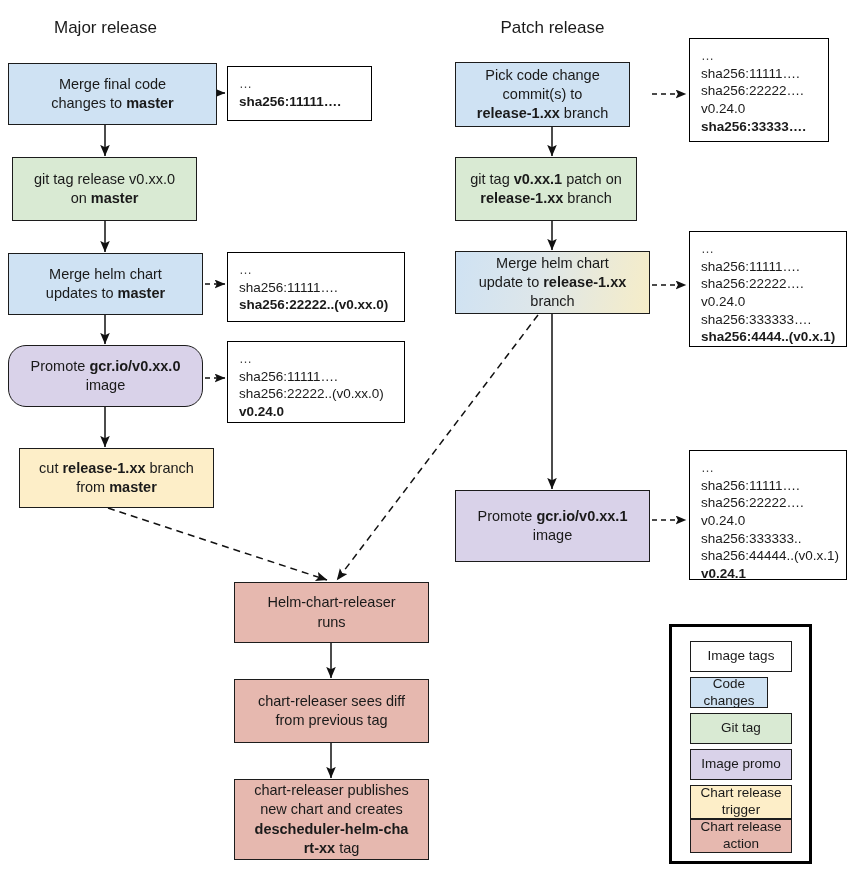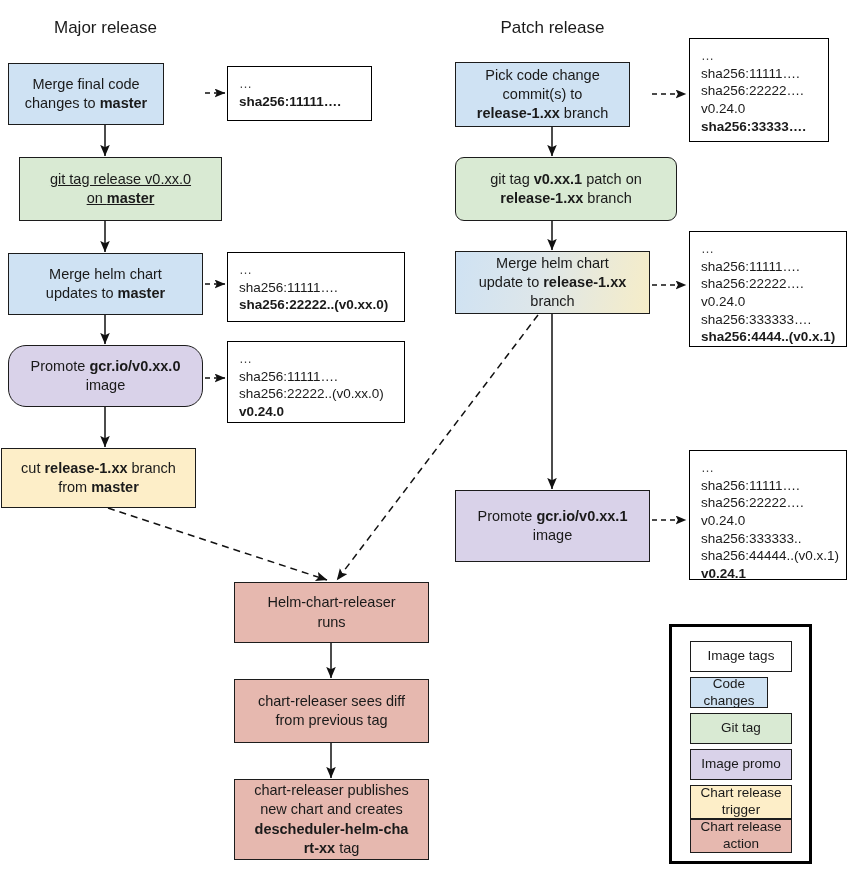--- a/index.html
+++ b/index.html
@@ -122,37 +122,37 @@
     <line x1="108" y1="508" x2="327" y2="580" stroke="#111111" stroke-width="1.5" stroke-dasharray="7,5" marker-end="url(#ah)"></line>
     <line x1="538" y1="315" x2="337" y2="580" stroke="#111111" stroke-width="1.5" stroke-dasharray="7,5" marker-end="url(#ah)"></line>
 
     <line x1="331" y1="643" x2="331" y2="678" stroke="#111111" stroke-width="1.5" marker-end="url(#ah)"></line>
     <line x1="331" y1="743" x2="331" y2="778" stroke="#111111" stroke-width="1.5" marker-end="url(#ah)"></line>
   </svg>
 
   <div class="col-title" style="left:455px; top:18px; width:195px;">Patch release</div>
   <div class="col-title" style="left:8px; top:18px; width:195px;">Major release</div>
 
-  <div class="node c-code" style="left:8px; top:63px; width:156px; height:62px;">
+  <div class="node c-code" style="left:8px; top:63px; width:209px; height:62px;">
     <span class="txt">Merge final code<br>changes to <b>master</b></span>
   </div>
 
-  <div class="node c-gittag" style="left:19px; top:157px; width:203px; height:64px;text-decoration:underline;">
+  <div class="node c-gittag" style="left:12px; top:157px; width:185px; height:64px;">
     <span class="txt">git tag release v0.xx.0<br>on <b>master</b></span>
   </div>
 
   <div class="node c-code" style="left:8px; top:253px; width:195px; height:62px;">
     <span class="txt">Merge helm chart<br>updates to <b>master</b></span>
   </div>
 
   <div class="node c-promo" style="left:8px; top:345px; width:195px; height:62px;border-radius:18px;">
     <span class="txt">Promote <b>gcr.io/v0.xx.0</b><br>image</span>
   </div>
 
-  <div class="node c-trigger" style="left:1px; top:448px; width:195px; height:60px;">
+  <div class="node c-trigger" style="left:19px; top:448px; width:195px; height:60px;">
     <span class="txt">cut <b>release-1.xx</b> branch<br>from <b>master</b></span>
   </div>
 
   <div class="tagbox" style="left:227px; top:66px; width:145px; height:55px;">
       <span class="line dots">…</span>
       <span class="line bold">sha256:11111….</span>
     </div>
 
   <div class="tagbox" style="left:227px; top:252px; width:178px; height:70px;">
       <span class="line dots">…</span>
@@ -164,21 +164,21 @@
       <span class="line dots">…</span>
       <span class="line">sha256:11111….</span>
       <span class="line">sha256:22222..(v0.xx.0)</span>
       <span class="line bold">v0.24.0</span>
     </div>
 
   <div class="node c-code" style="left:455px; top:62px; width:175px; height:65px;">
     <span class="txt">Pick code change<br>commit(s) to<br><b>release-1.xx</b> branch</span>
   </div>
 
-  <div class="node c-gittag" style="left:455px; top:157px; width:222px; height:64px;border-radius:9px;">
+  <div class="node c-gittag" style="left:455px; top:157px; width:182px; height:64px;">
     <span class="txt">git tag <b>v0.xx.1</b> patch on<br><b>release-1.xx</b> branch</span>
   </div>
 
   <div class="node c-grad" style="left:455px; top:251px; width:195px; height:63px;">
     <span class="txt">Merge helm chart<br>update to <b>release-1.xx</b><br>branch</span>
   </div>
 
   <div class="node c-promo" style="left:455px; top:490px; width:195px; height:72px;">
     <span class="txt">Promote <b>gcr.io/v0.xx.1</b><br>image</span>
   </div>

